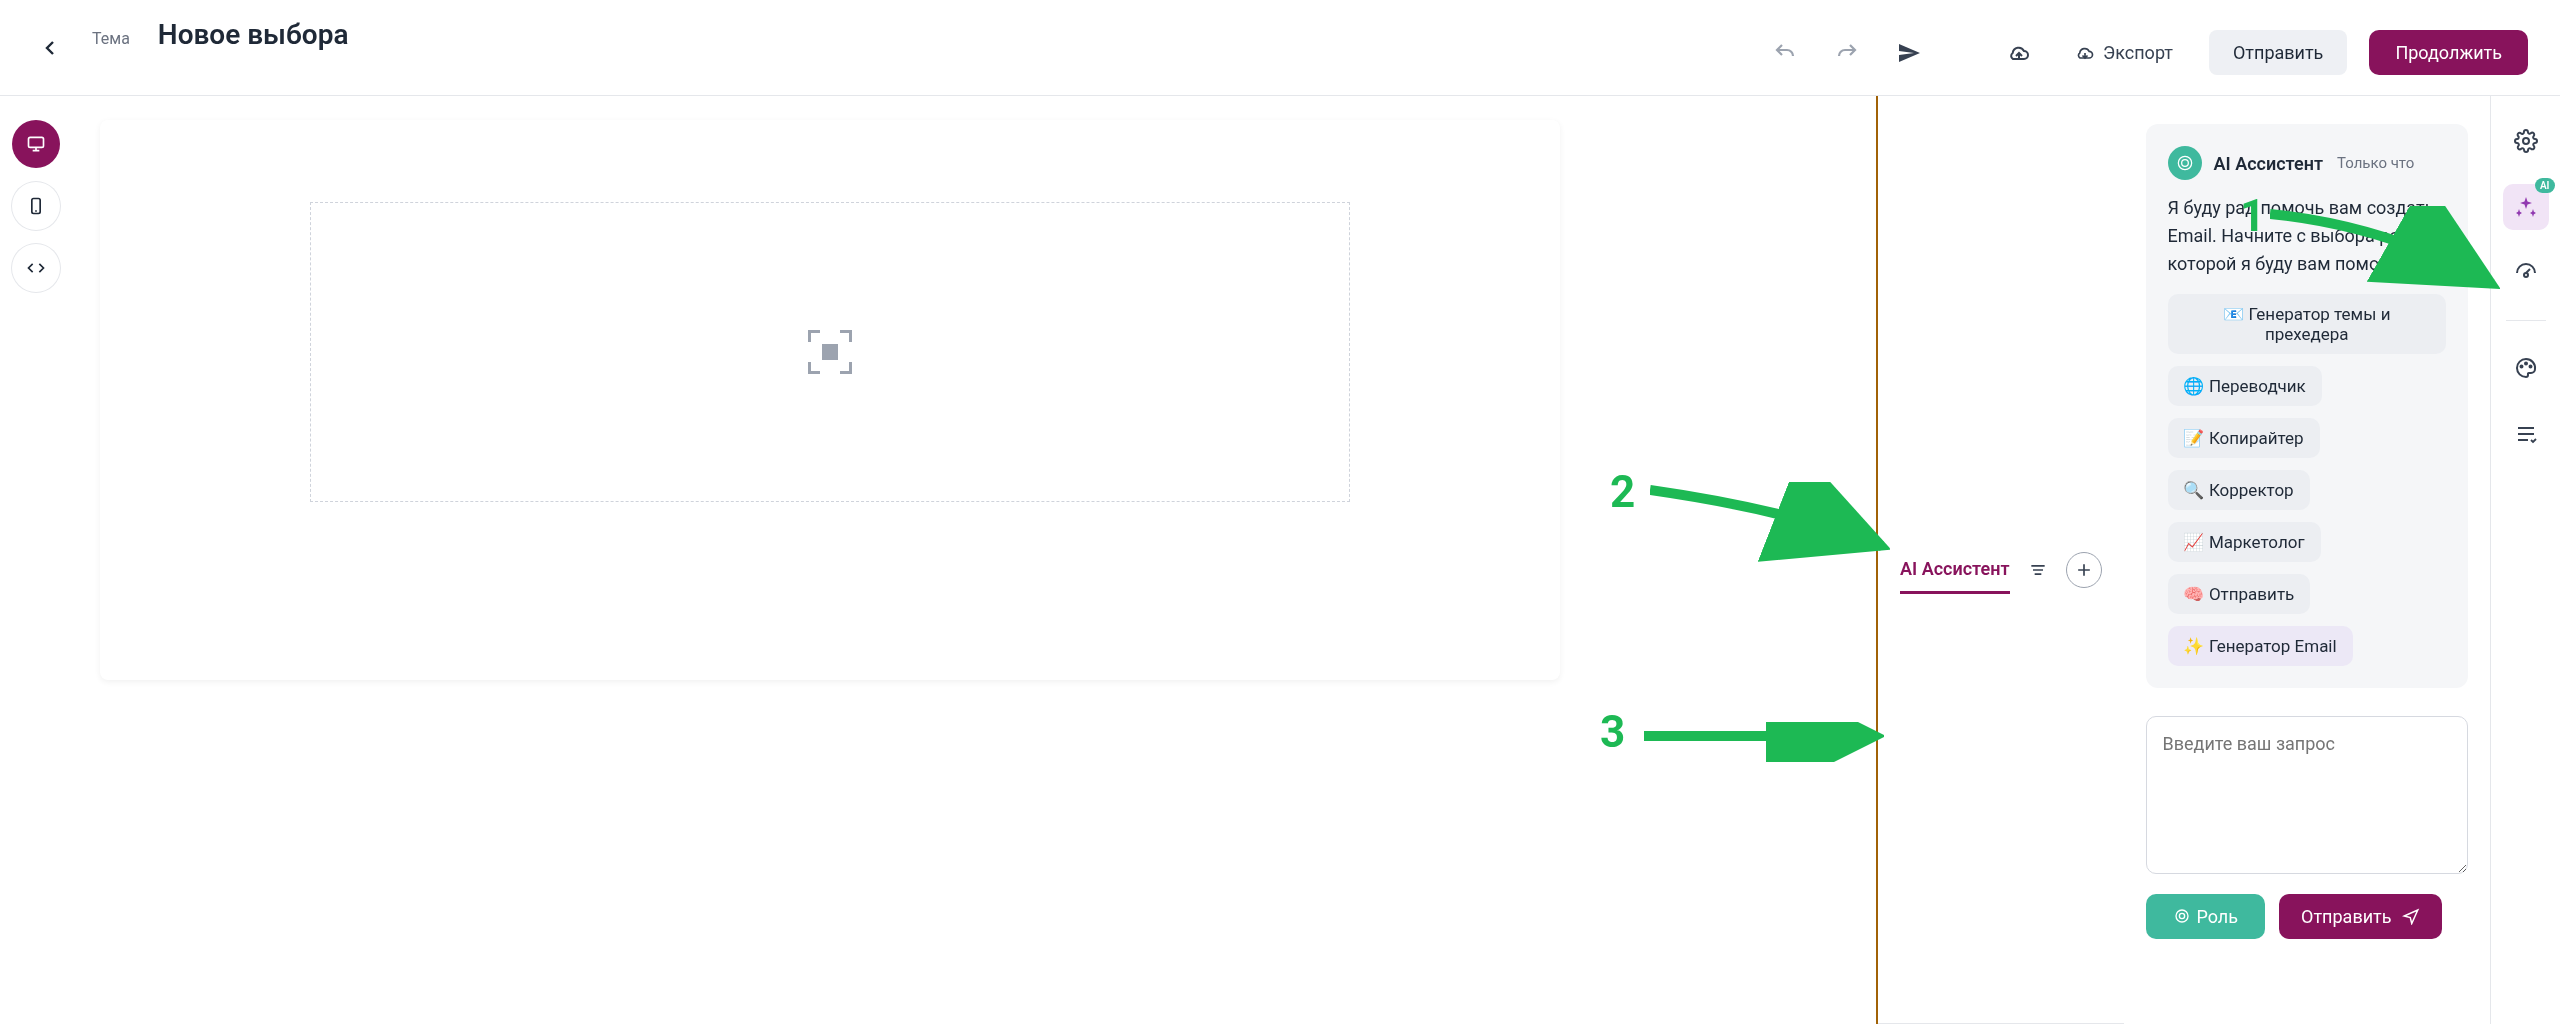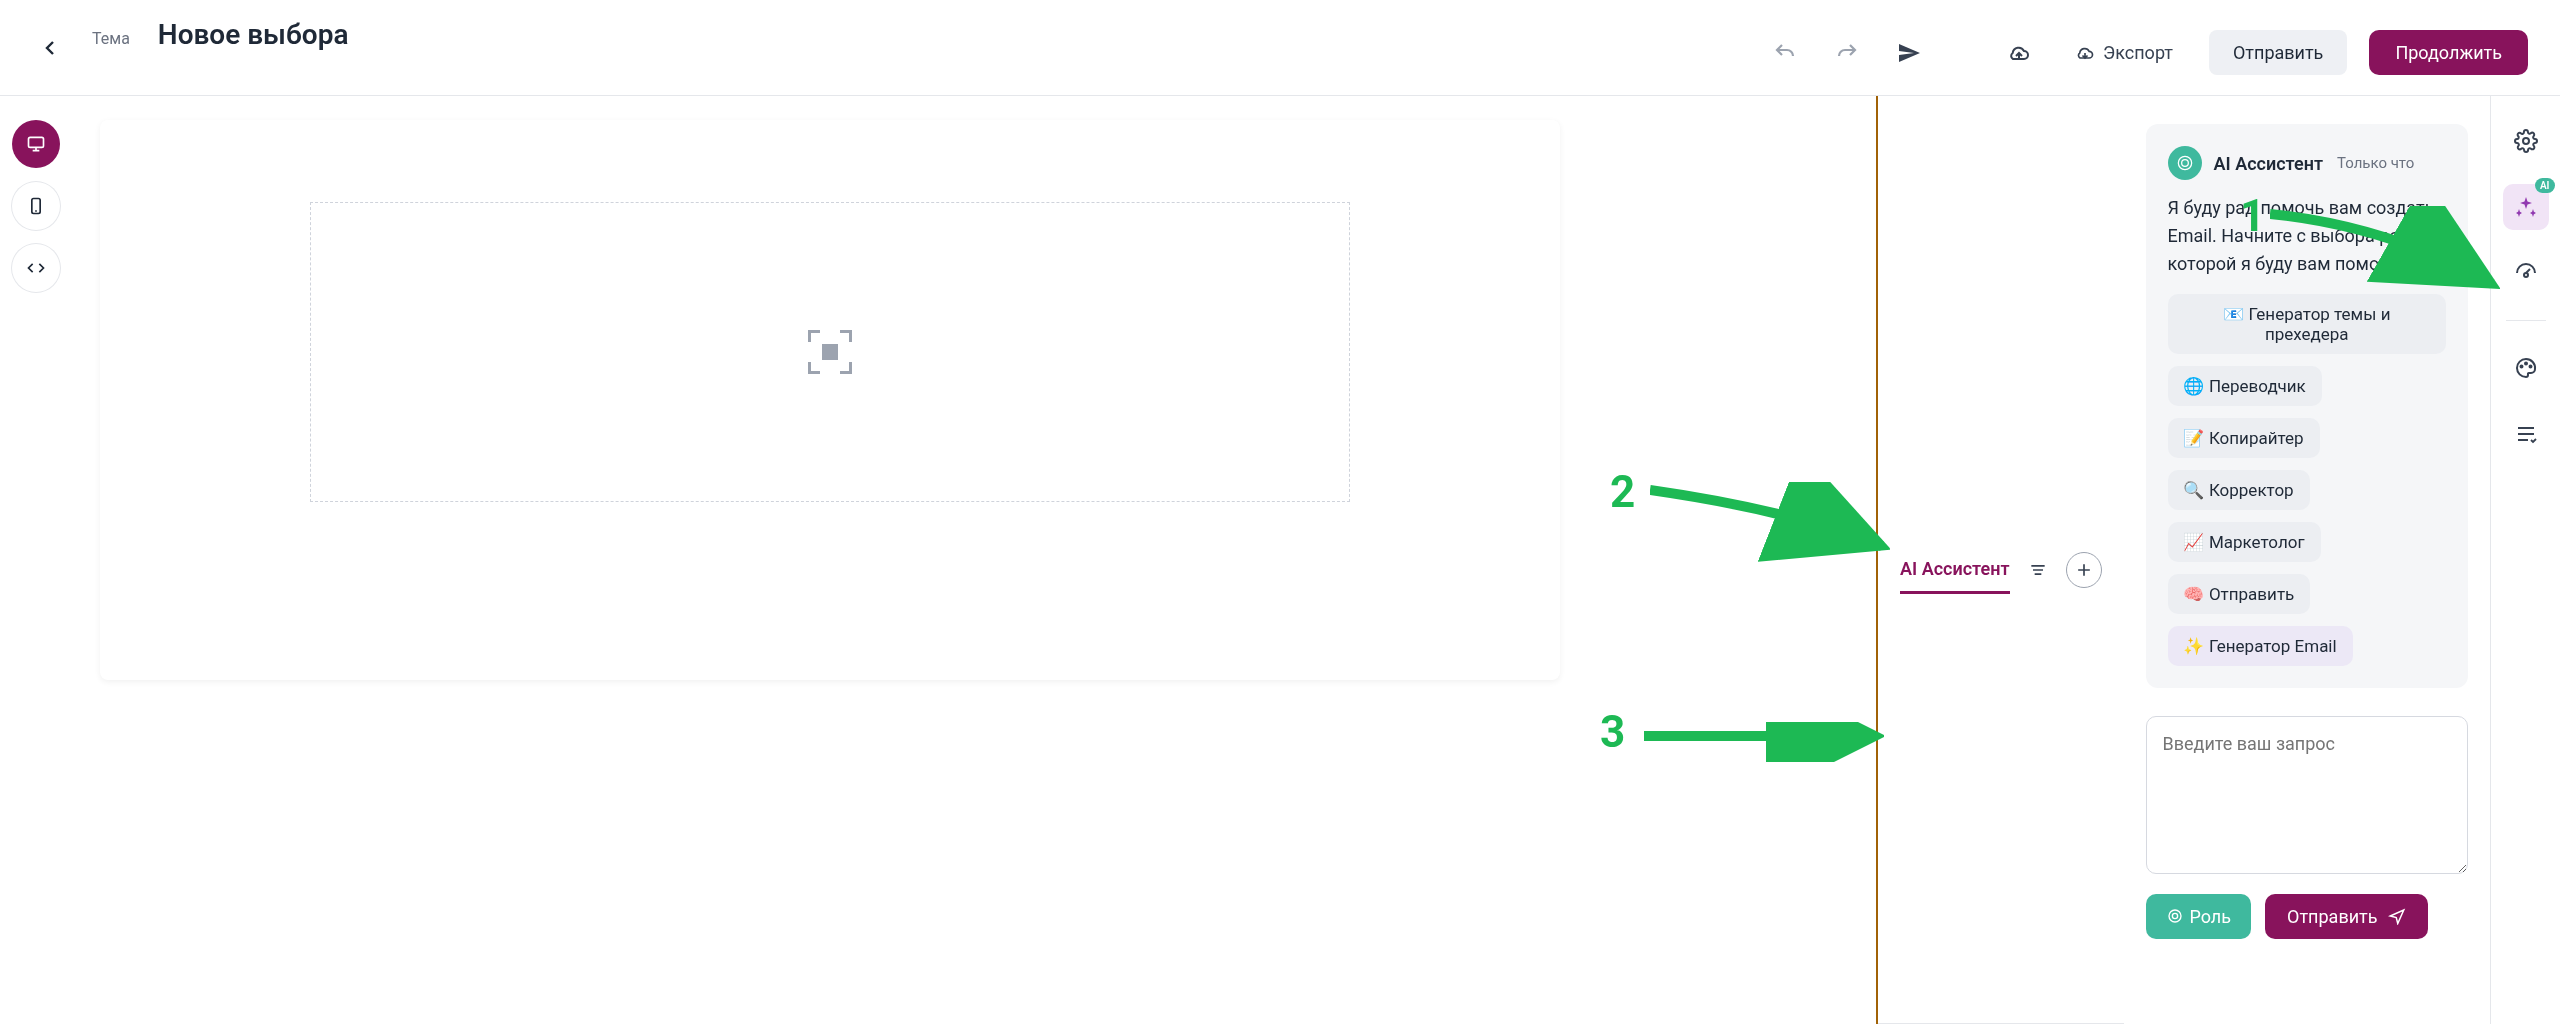--- a/index.html
+++ b/index.html
@@ -95,21 +95,21 @@
   .msg-name { font-weight: 600; font-size: 18px; }
   .msg-time { font-size: 15px; color: #6b7280; margin-left: 2px; }
   .msg-text { font-size: 18px; line-height: 1.55; margin-bottom: 16px; }
   .role-chips { display: flex; flex-wrap: wrap; gap: 12px; }
   .chip { background: #eceef2; border-radius: 10px; padding: 10px 16px; font-size: 17px; cursor: pointer; display: inline-flex; align-items: center; gap: 4px; text-align: center; }
   .chip.highlight { background: #ece8f6; }
 
   .input-area { margin-top: 28px; }
   .prompt-box { width: 100%; height: 158px; border: 1px solid #d6d9e0; border-radius: 10px; padding: 16px; font-size: 18px; resize: both; font-family: inherit; outline: none; }
   .prompt-actions { display: flex; gap: 14px; margin-top: 16px; }
-  .role-btn { background: #3fb99e; color: #fff; border-radius: 10px; padding: 12px 20px; font-size: 18px; cursor: pointer; display: inline-flex; align-items: center; gap: 6px; }
+  .role-btn { background: #3fb99e; color: #fff; border-radius: 10px; padding: 12px 27px; font-size: 18px; cursor: pointer; display: inline-flex; align-items: center; gap: 6px; }
   .send-btn { background: #88135c; color: #fff; border-radius: 10px; padding: 2px 22px; font-size: 18px; cursor: pointer; display: inline-flex; align-items: center; gap: 10px; }
 
   
   .tool-rail { width: 70px; padding: 22px 10px; display: flex; flex-direction: column; gap: 20px; align-items: center; border-left: 1px solid #e5e7eb; }
   .tool-btn { width: 46px; height: 46px; display: flex; align-items: center; justify-content: center; cursor: pointer; color: #374151; border-radius: 10px; position: relative; }
   .tool-btn.ai-active { background: #f1e4f6; color: #9139b0; }
   .tool-btn .ai-badge { position:absolute; top:-6px; right:-6px; background:#3fb99e; color:#fff; font-size:10px; font-weight:600; border-radius:10px; padding:2px 5px; }
   .rail-divider { width: 40px; height: 1px; background: #e5e7eb; margin: 4px 0; }
 
   

